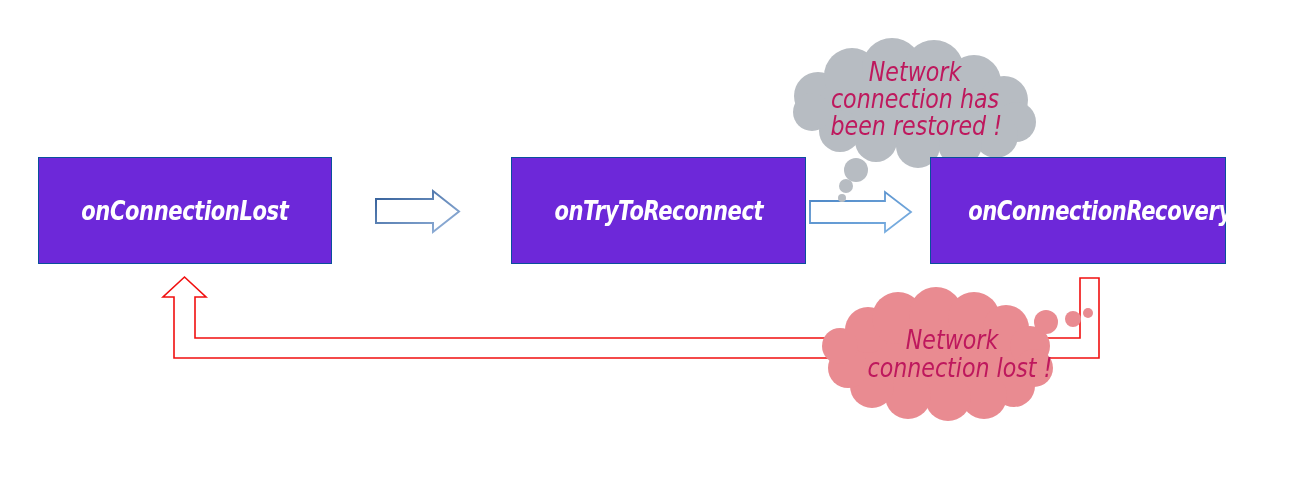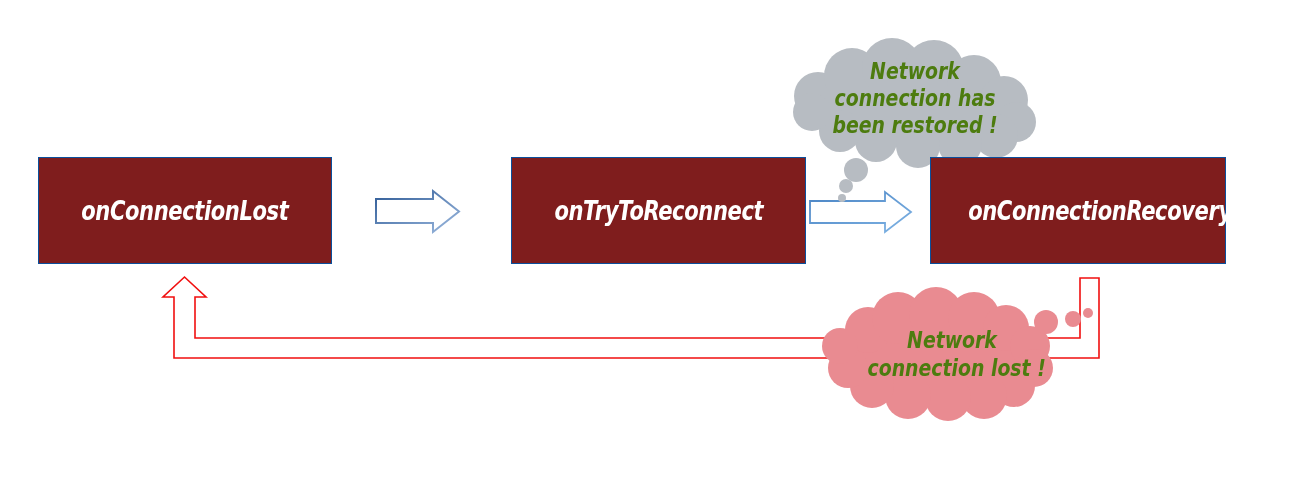--- a/index.html
+++ b/index.html
@@ -19,21 +19,21 @@
     position: absolute;
     left: 0;
     top: 0;
     width: 1292px;
     height: 497px;
   }
   .node {
     position: absolute;
     top: 157px;
     height: 107px;
-    background: #7f1d1d;
+    background: #6d28d9;
     border: 1px solid #0a4f9c;
     box-sizing: border-box;
     display: flex;
     align-items: center;
     justify-content: center;
   }
   .node-label {
     display: inline-block;
     color: #ffffff;
     font-size: 27px;
@@ -43,24 +43,24 @@
     transform: scaleX(0.78);
     transform-origin: center center;
     letter-spacing: -0.5px;
   }
   #node-1 { left: 38px;  width: 294px; }
   #node-2 { left: 511px; width: 295px; }
   #node-3 { left: 930px; width: 296px; padding-left: 44px; }
 
   .bubble-text {
     position: absolute;
-    color: #4d7c0f;
-    font-weight: bold;
+    color: #be185d;
+    font-weight: normal;
     font-style: italic;
-    font-size: 23px;
+    font-size: 27px;
     text-align: center;
     white-space: nowrap;
   }
   .bubble-text .line {
     display: block;
     transform: scaleX(0.82);
     transform-origin: center center;
   }
   #bubble-restored-text {
     left: 812px;

